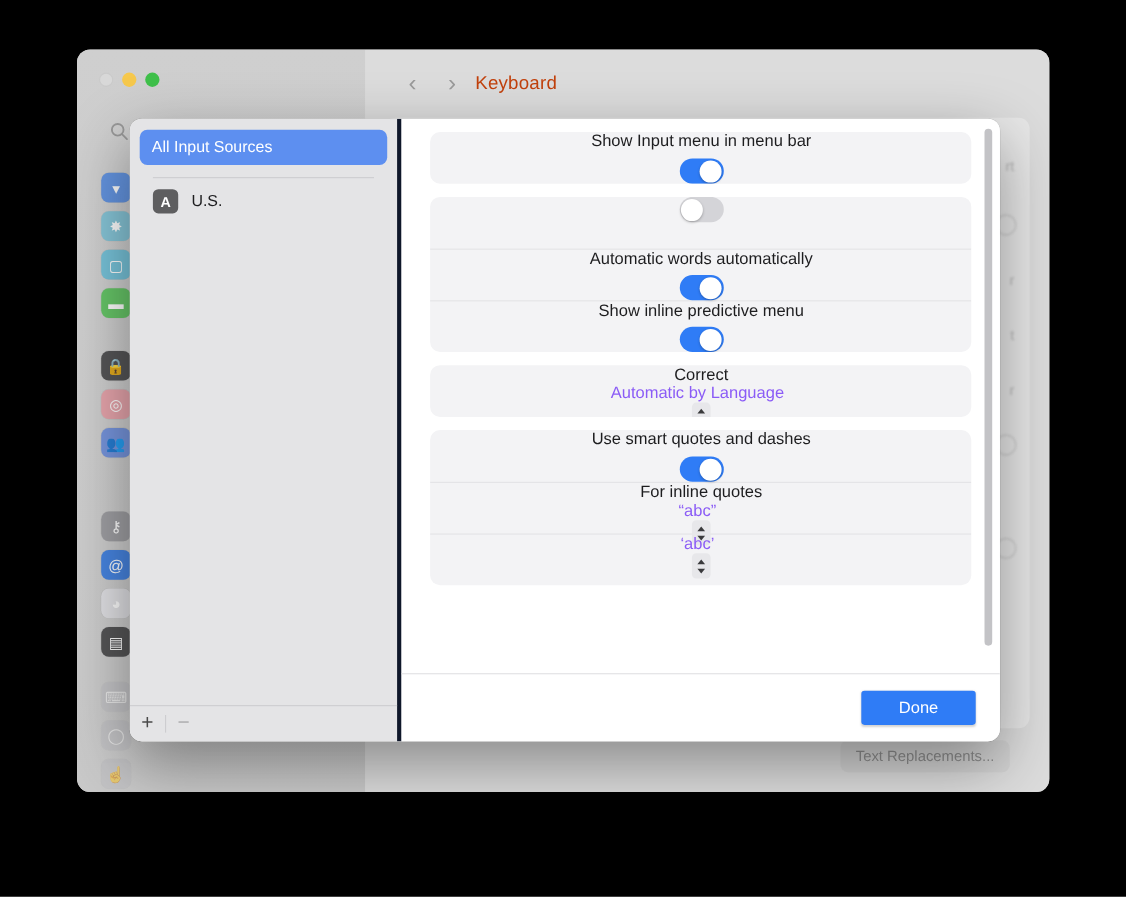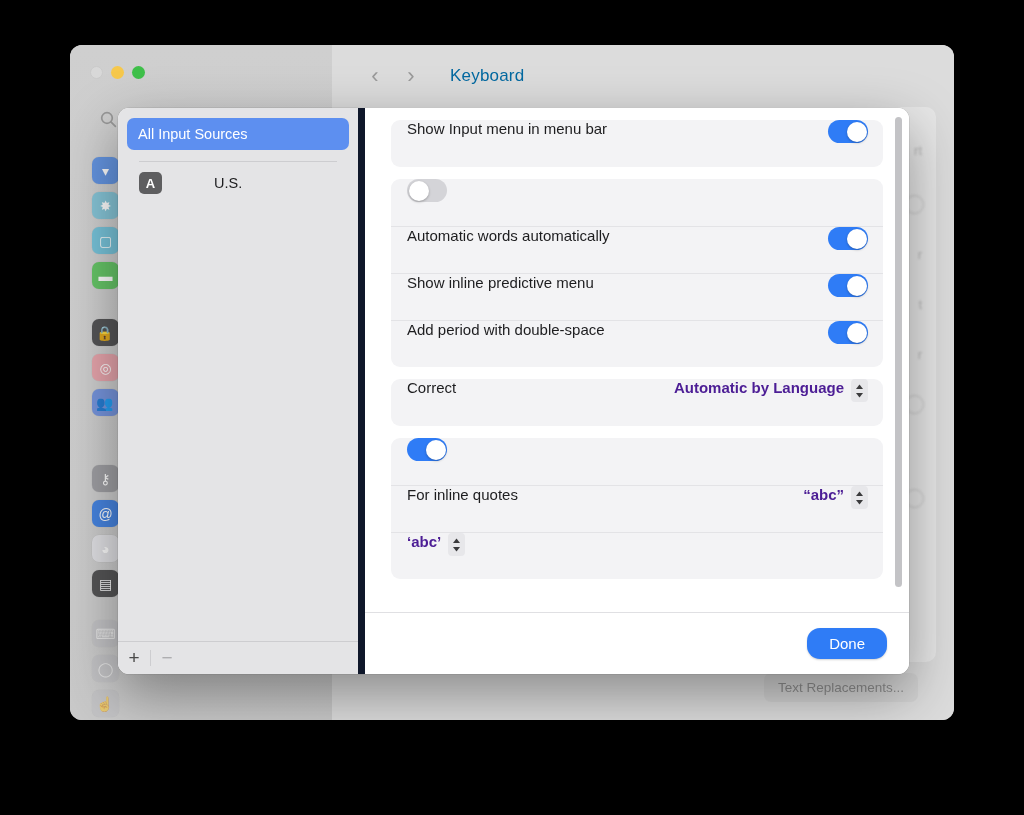--- a/index.html
+++ b/index.html
@@ -41,21 +41,21 @@
 
   #bg-toolbar{
     position:absolute; left:262px; top:0; right:0; height:62px;
     display:flex; align-items:center; gap:6px; padding-left:28px;
   }
   .navarrow{
     width:30px; height:30px; display:flex; align-items:center; justify-content:center;
     color:#9a9a9a; font-size:22px; font-weight:300;
   }
   #bg-title{
-    margin-left:18px; font-size:17px; color:#0369a1; letter-spacing:.2px;
+    font-size:17px; color:#c2410c; letter-spacing:.2px;
   }
 
   
   #bg-search{
     position:absolute; left:18px; top:60px; width:40px; height:28px;
     display:flex; align-items:center; justify-content:center;
   }
   #bg-search svg{ opacity:.55; }
 
   .sideicons{ position:absolute; left:22px; top:112px; }
@@ -89,42 +89,42 @@
   
   #sheet{
     position:absolute; left:118px; top:108px; width:791px; height:566px;
     border-radius:11px; overflow:hidden;
     background:#fff;
     box-shadow:0 20px 56px rgba(0,0,0,.38), 0 0 0 .5px rgba(0,0,0,.12);
   }
   #sheet-left{
     position:absolute; left:0; top:0; width:247px; height:100%;
     background:#e4e4e6;
-    border-right:7px solid #0f172a;
+    border-right:4px solid #0f172a;
   }
   #src-list{ padding:10px 9px 0 9px; }
   .src-row{
     height:32px; border-radius:7px; display:flex; align-items:center;
     padding:0 11px; font-size:14.5px; color:#1d1d1f;
   }
   .src-row.selected{ background:#5d8ff0; color:#fff; }
   #src-divider{
     height:1px; background:#cdcdd0; margin:11px 12px 0 12px;
   }
   .src-item{
     display:flex; align-items:center; gap:12px;
     padding:10px 12px 0 12px;
   }
   .kbd-badge{
     width:23px; height:22px; border-radius:5px;
     background:#5e5e60; color:#fff;
     font-size:13px; font-weight:600;
     display:flex; align-items:center; justify-content:center;
   }
-  .src-item-label{ font-size:14.5px; color:#1d1d1f;margin-left:40px; }
+  .src-item-label{ font-size:14.5px; color:#1d1d1f; }
   #sheet-left-footer{
     position:absolute; left:0; right:0; bottom:0; height:33px;
     border-top:1px solid #cdcdd0;
     display:flex; align-items:center;
   }
   .pm-btn{
     width:32px; height:32px; display:flex; align-items:center; justify-content:center;
     font-size:19px; color:#4a4a4a; font-weight:300;
   }
   .pm-btn.disabled{ color:#aeaeb0; }
@@ -136,28 +136,29 @@
   }
   #sheet-scroll{
     position:absolute; left:0; top:0; right:0; bottom:62px;
     padding:12px 26px 0 26px; overflow:hidden;
   }
   .card{
     background:#f3f3f5; border-radius:9px; margin-bottom:12px;
     overflow:hidden;
   }
   .row{
-    height:47px; display:flex; align-items:flex-start;
+    height:47px; display:flex; align-items:center;
     padding:0 15px 0 16px;
     border-top:1px solid #e3e3e6;
+    flex-direction:column;
   }
   .row:first-child{ border-top:none; }
   .row-label{ font-size:15px; color:#1d1d1f; flex:1; }
   .row-value{
-    font-size:15px; color:#4c1d95; margin-right:7px;font-weight:bold;
+    font-size:15px; color:#8b5cf6; margin-right:7px;
   }
 
   .toggle{
     width:40px; height:23px; border-radius:12px; position:relative;
     background:#2f7cf6; flex:0 0 auto;
   }
   .toggle.off{ background:#d4d4d8; }
   .toggle .knob{
     position:absolute; top:1.5px; left:18.5px;
     width:20px; height:20px; border-radius:50%; background:#fff;
@@ -181,21 +182,21 @@
   }
 
   #sheet-footer{
     position:absolute; left:0; right:0; bottom:0; height:62px;
     border-top:1px solid #e0e0e3;
     display:flex; align-items:center; justify-content:flex-end;
     padding-right:22px;
   }
   #done-btn{
     background:#2f7cf6; color:#fff; font-size:15px;
-    padding:7px 22px; border-radius:13px; border:none;
+    padding:7px 34px; border-radius:3px; border:none;
     font-family:"Liberation Sans", sans-serif;
     box-shadow:0 1px 2px rgba(0,0,0,.18);
   }
 </style>
 </head>
 <body>
 
 <div id="bg-window">
 
   <div id="bg-sidebar">
@@ -303,45 +304,40 @@
           <div class="toggle">
               <div class="knob"></div>
             </div>
         </div>
         <div class="row">
           <div class="row-label">Show inline predictive menu</div>
           <div class="toggle">
               <div class="knob"></div>
             </div>
         </div>
-        <div class="row">
-          <div class="row-label">Add period with double-space</div>
-          <div class="toggle">
-              <div class="knob"></div>
-            </div>
-        </div>
       </div>
 
       <div class="card">
         <div class="row">
           <div class="row-label">Correct</div>
           <div class="row-value">Automatic by Language</div>
           <div class="stepper">
             <svg width="9" height="6" viewBox="0 0 9 6">
                 <path d="M4.5 0.6 L8 5 L1 5 Z" fill="#3a3a3c"></path>
               </svg>
             <svg width="9" height="6" viewBox="0 0 9 6">
                 <path d="M4.5 5.4 L1 1 L8 1 Z" fill="#3a3a3c"></path>
               </svg>
           </div>
         </div>
       </div>
 
       <div class="card">
         <div class="row">
+          <div class="row-label">Use smart quotes and dashes</div>
           <div class="toggle">
               <div class="knob"></div>
             </div>
         </div>
         <div class="row">
           <div class="row-label">For inline quotes</div>
           <div class="row-value">“abc”</div>
           <div class="stepper">
             <svg width="9" height="6" viewBox="0 0 9 6">
                 <path d="M4.5 0.6 L8 5 L1 5 Z" fill="#3a3a3c"></path>

